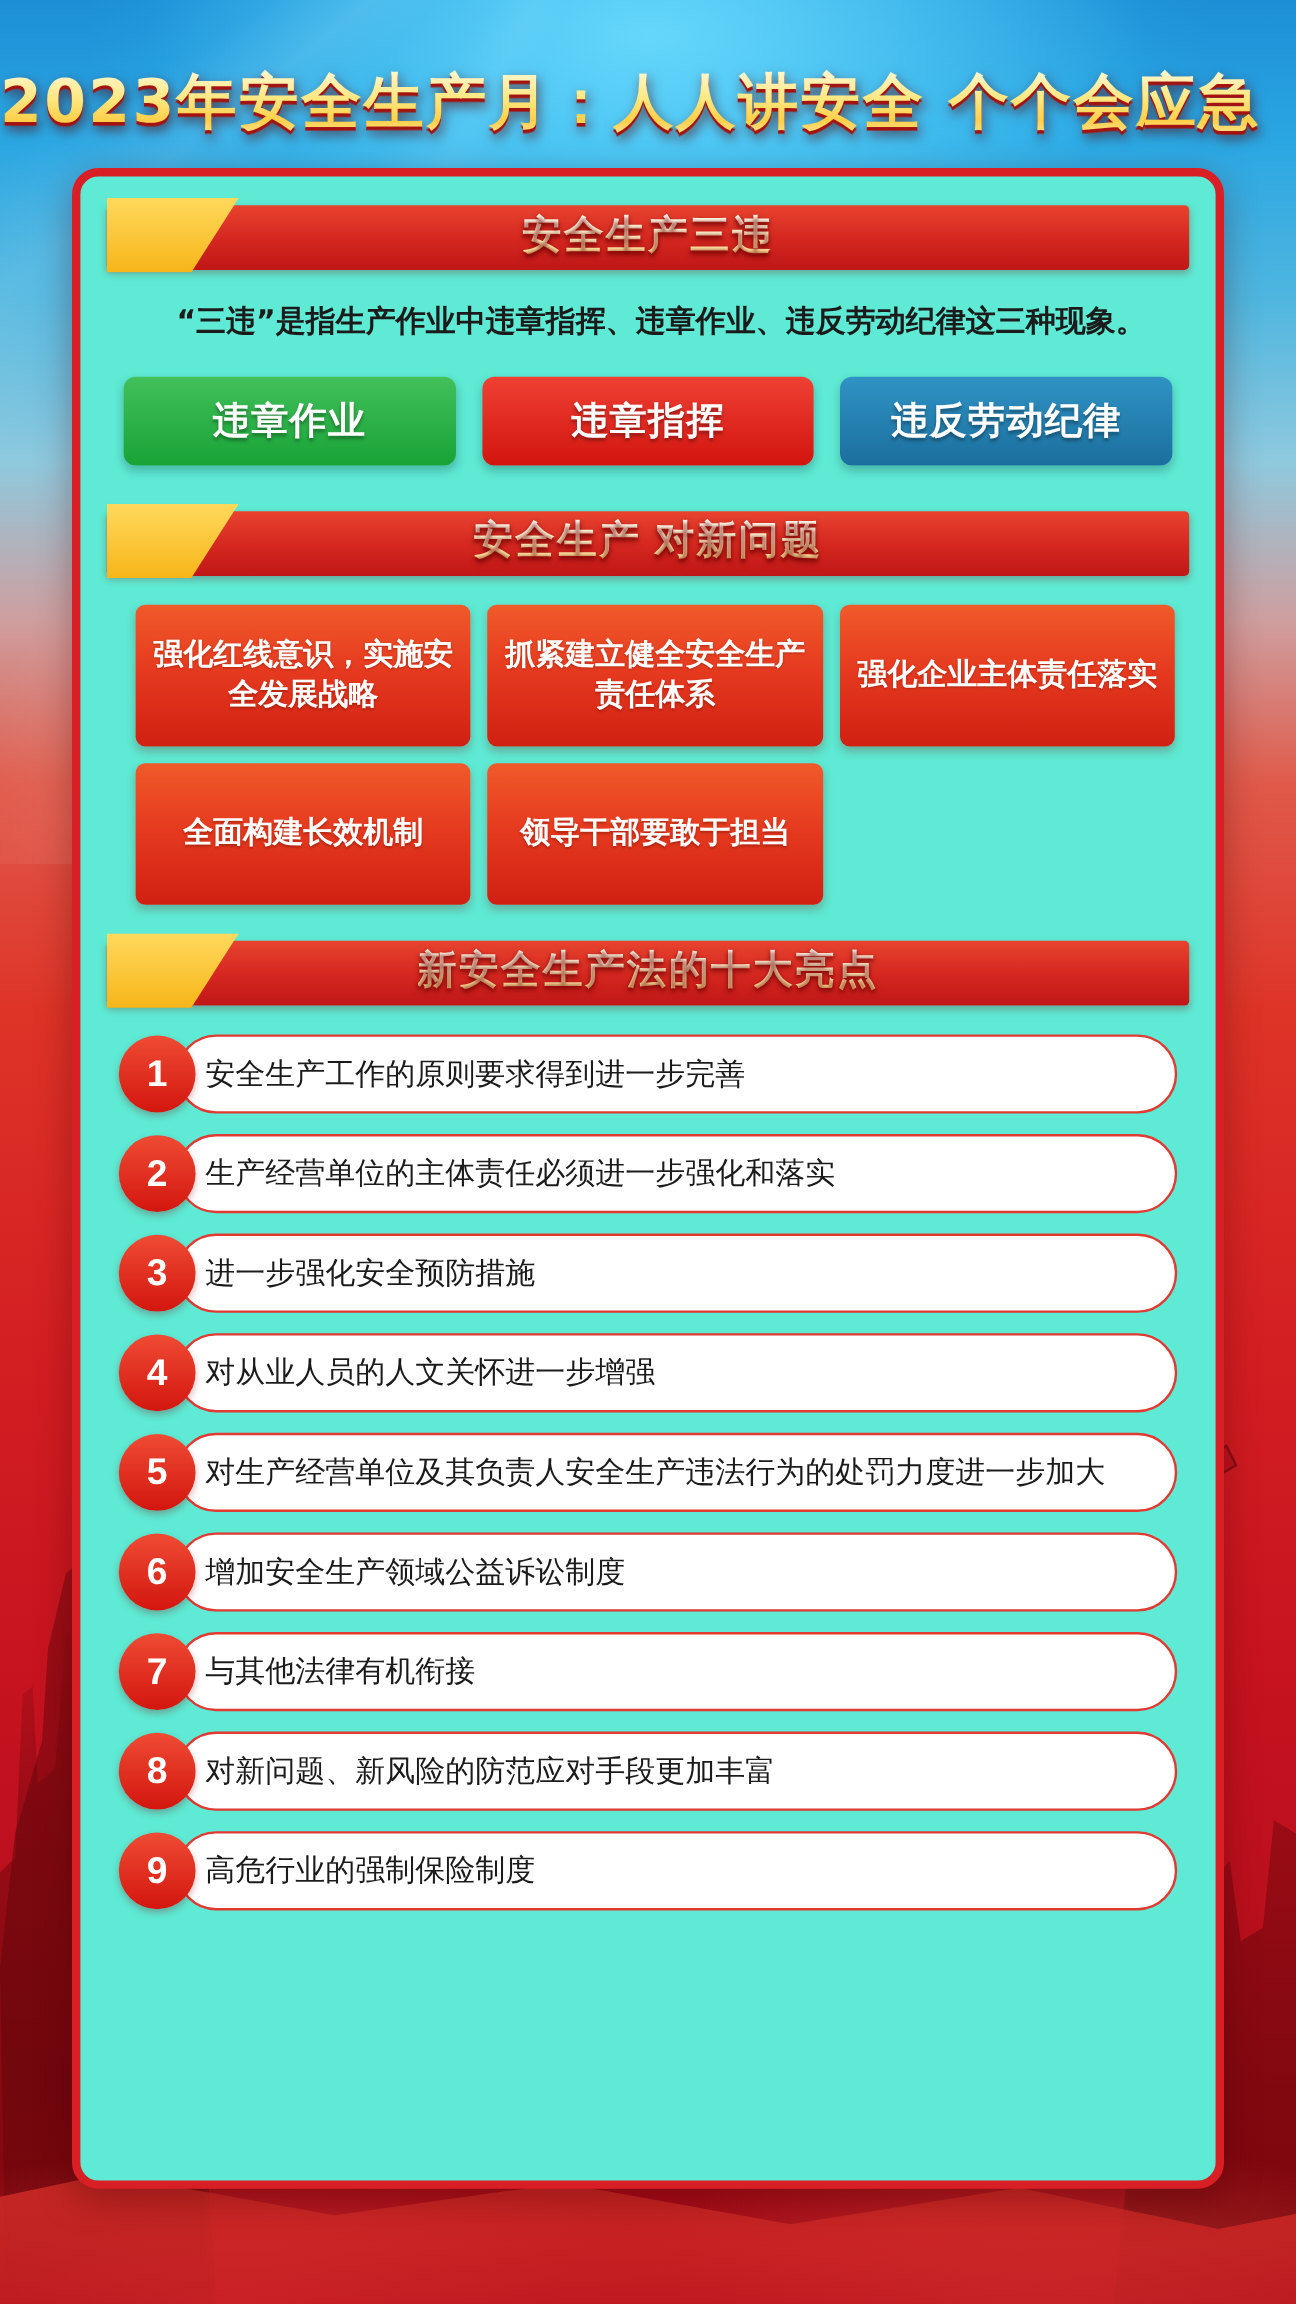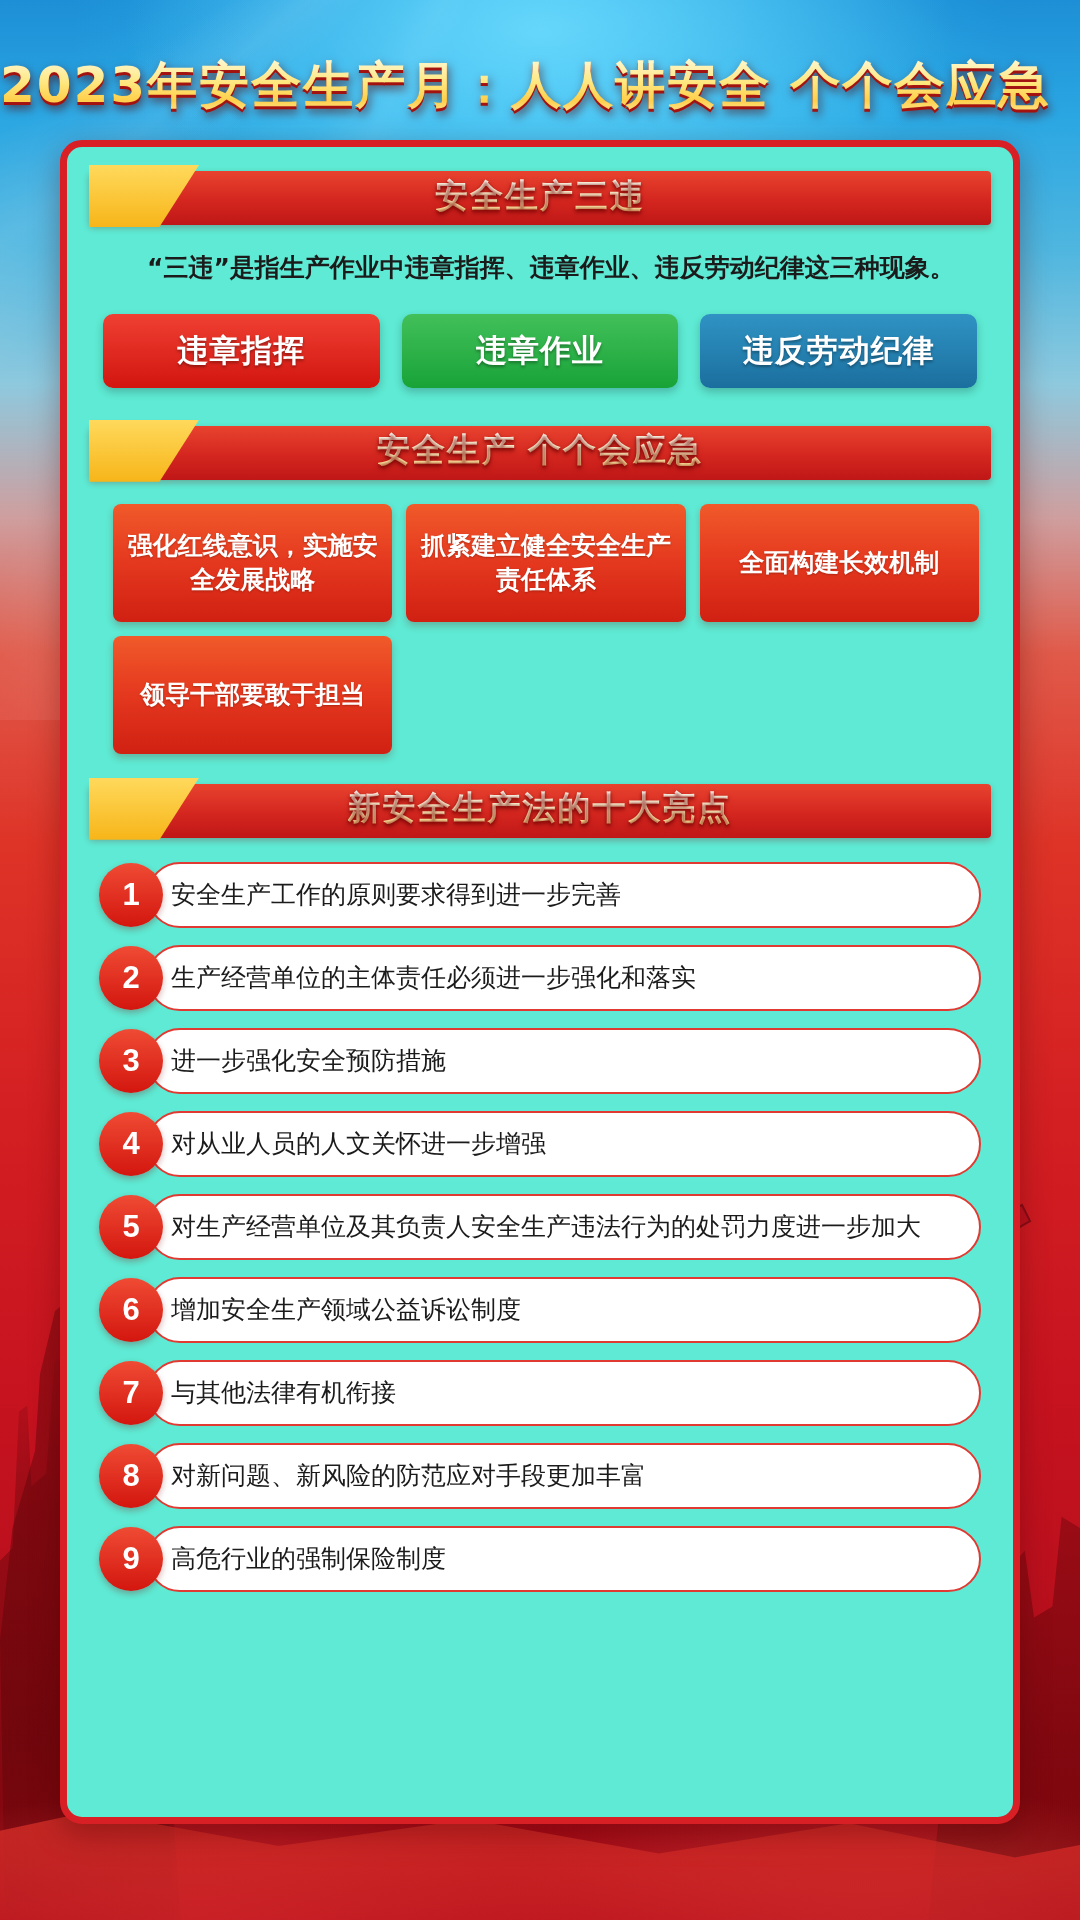--- a/index.html
+++ b/index.html
@@ -304,36 +304,37 @@
 
   <div class="section-head">
     <div class="bar"></div>
     <div class="flag"></div>
     <div class="txt">安全生产三违</div>
   </div>
 
   <p class="para">“三违”是指生产作业中违章指挥、违章作业、违反劳动纪律这三种现象。</p>
 
   <div class="chips">
+    <div class="chip chip-green">违章作业</div>
     <div class="chip chip-red">违章指挥</div>
-    <div class="chip chip-green">违章作业</div>
     <div class="chip chip-blue">违反劳动纪律</div>
   </div>
 
   <div class="spacer-sm"></div>
 
   <div class="section-head" style="margin-top:22px;">
     <div class="bar"></div>
     <div class="flag"></div>
-    <div class="txt">安全生产 个个会应急</div>
+    <div class="txt">安全生产 对新问题</div>
   </div>
 
   <div class="grid6">
     <div class="cellbox">强化红线意识，实施安全发展战略</div>
     <div class="cellbox">抓紧建立健全安全生产责任体系</div>
+    <div class="cellbox">强化企业主体责任落实</div>
     <div class="cellbox">全面构建长效机制</div>
     <div class="cellbox">领导干部要敢于担当</div>
   </div>
 
   <div class="section-head" style="margin-top:24px;">
     <div class="bar"></div>
     <div class="flag"></div>
     <div class="txt">新安全生产法的十大亮点</div>
   </div>
 

